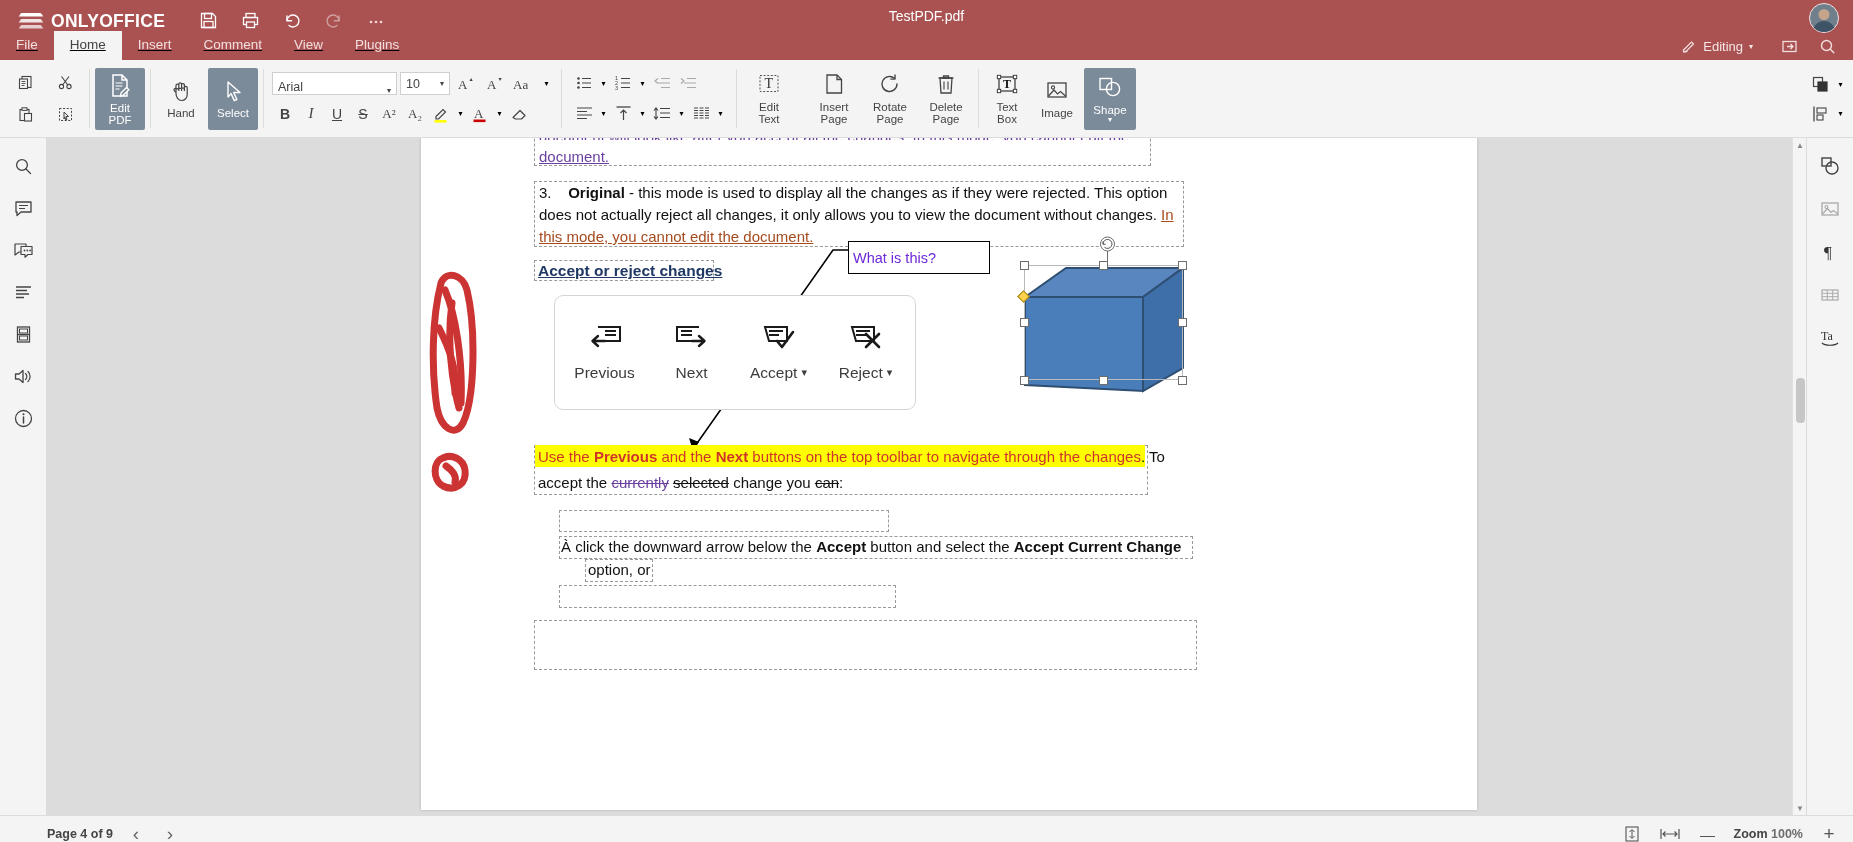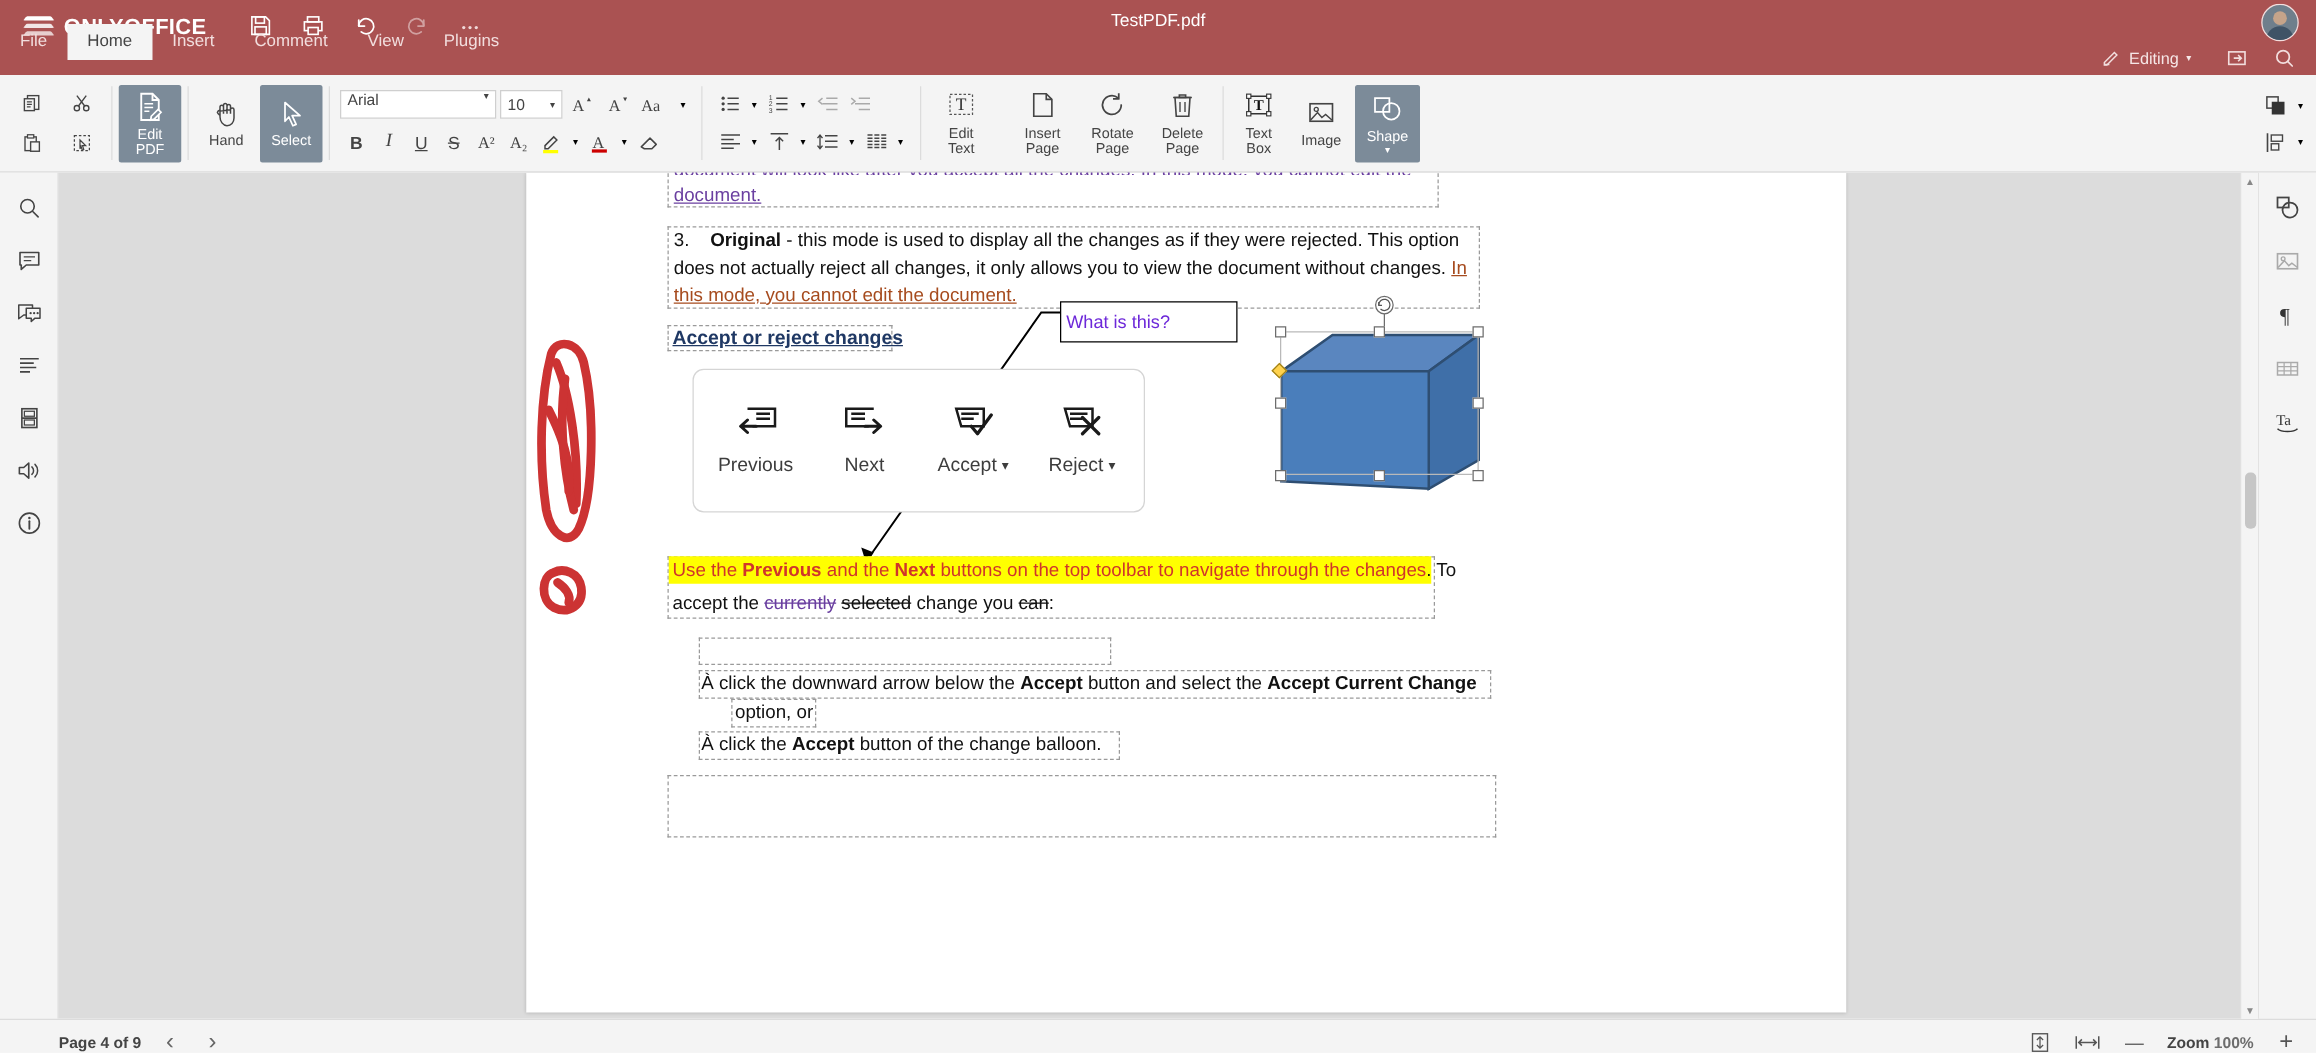--- a/index.html
+++ b/index.html
@@ -57,22 +57,23 @@
     content:''; position:absolute; left:50%; top:5px; transform:translateX(-50%);
     width:11px; height:11px; border-radius:50%; background:#c5a48a;
   }
   .avatar::after {
     content:''; position:absolute; left:50%; bottom:-3px; transform:translateX(-50%);
     width:22px; height:14px; border-radius:11px 11px 0 0; background:#3f5366;
   }
 
   
   .tabrow {
-    position: absolute; left: 0; top: 19px; display: flex; align-items: center;
+    position: absolute; left: 0; top: 31px; display: flex; align-items: center;
     height: 29px;
+    text-decoration: underline;
   }
   .tab {
     padding: 5px 16px 6px 16px; font-size: 13.5px; color: #f2dede; cursor: pointer;
     line-height: 18px;
   }
   .tab.active { background: #f4f4f4; color: #444; font-weight: normal; }
 
   .hdr-mode {
     display: flex; align-items: center; gap: 6px; color: #f6e7e7; font-size: 13px;
     cursor: pointer; margin-right: 14px;
@@ -103,21 +104,21 @@
   .big-btn .lbl2 { font-size: 11.5px; }
   .big-btn.sel { background: #7c8b99; color: #fff; }
   .big-btn .cap { display:flex; flex-direction:column; align-items:center; }
   .caret-s { font-size: 8px; line-height: 7px; }
 
   .fontgrp { display: flex; flex-direction: column; justify-content: center; gap: 5px; padding: 0 4px; }
   .fontrow1 { display: flex; align-items: center; gap: 3px; }
   .fontrow2 { display: flex; align-items: center; gap: 0px; }
   .fontname {
     width: 125px; height: 23px; border: 1px solid #cfcfcf; background: #fff;
-    display: flex; align-items: flex-start; justify-content: space-between;
+    display: flex; align-items: flex-end; justify-content: space-between;
     padding: 0 5px; font-size: 12.5px; color: #444; cursor: pointer;
   }
   .fontsize {
     width: 50px; height: 23px; border: 1px solid #cfcfcf; background: #fff;
     display: flex; align-items: center; justify-content: space-between;
     padding: 0 5px; font-size: 12.5px; color: #444; cursor: pointer;
   }
   .fmt-btn {
     width: 26px; height: 25px; display:flex; align-items:center; justify-content:center;
     cursor: pointer; font-size: 14px; color: #444; border-radius:2px;
@@ -821,23 +822,20 @@
 
         <div class="dash" style="left:138px; top:398px; width:634px; height:23px; position:absolute;"></div>
         <div class="ptxt" style="left:140px; top:398px;">
           <span>À</span>&nbsp;<span>click the downward arrow below the </span><b>Accept</b><span> button and select the </span><b>Accept Current Change</b>
         </div>
 
         <div class="dash" style="left:164px; top:421px; width:68px; height:23px; position:absolute;"></div>
         <div class="ptxt" style="left:167px; top:421px;">option, or</div>
 
         <div class="dash" style="left:138px; top:447px; width:337px; height:23px; position:absolute;"></div>
-        <div class="ptxt" style="left:140px; top:447px;">
-          <span>À</span>&nbsp;<span>click the </span><b>Accept</b><span> button of the change balloon.</span>
-        </div>
 
         <div class="dash" style="left:113px; top:482px; width:663px; height:50px; position:absolute;"></div>
 
       </div>
     </div>
 
     <div class="scrollbar">
       <div class="sb-arrow" style="top:0">▲</div>
       <div class="sb-thumb"></div>
       <div class="sb-arrow" style="bottom:0">▼</div>

